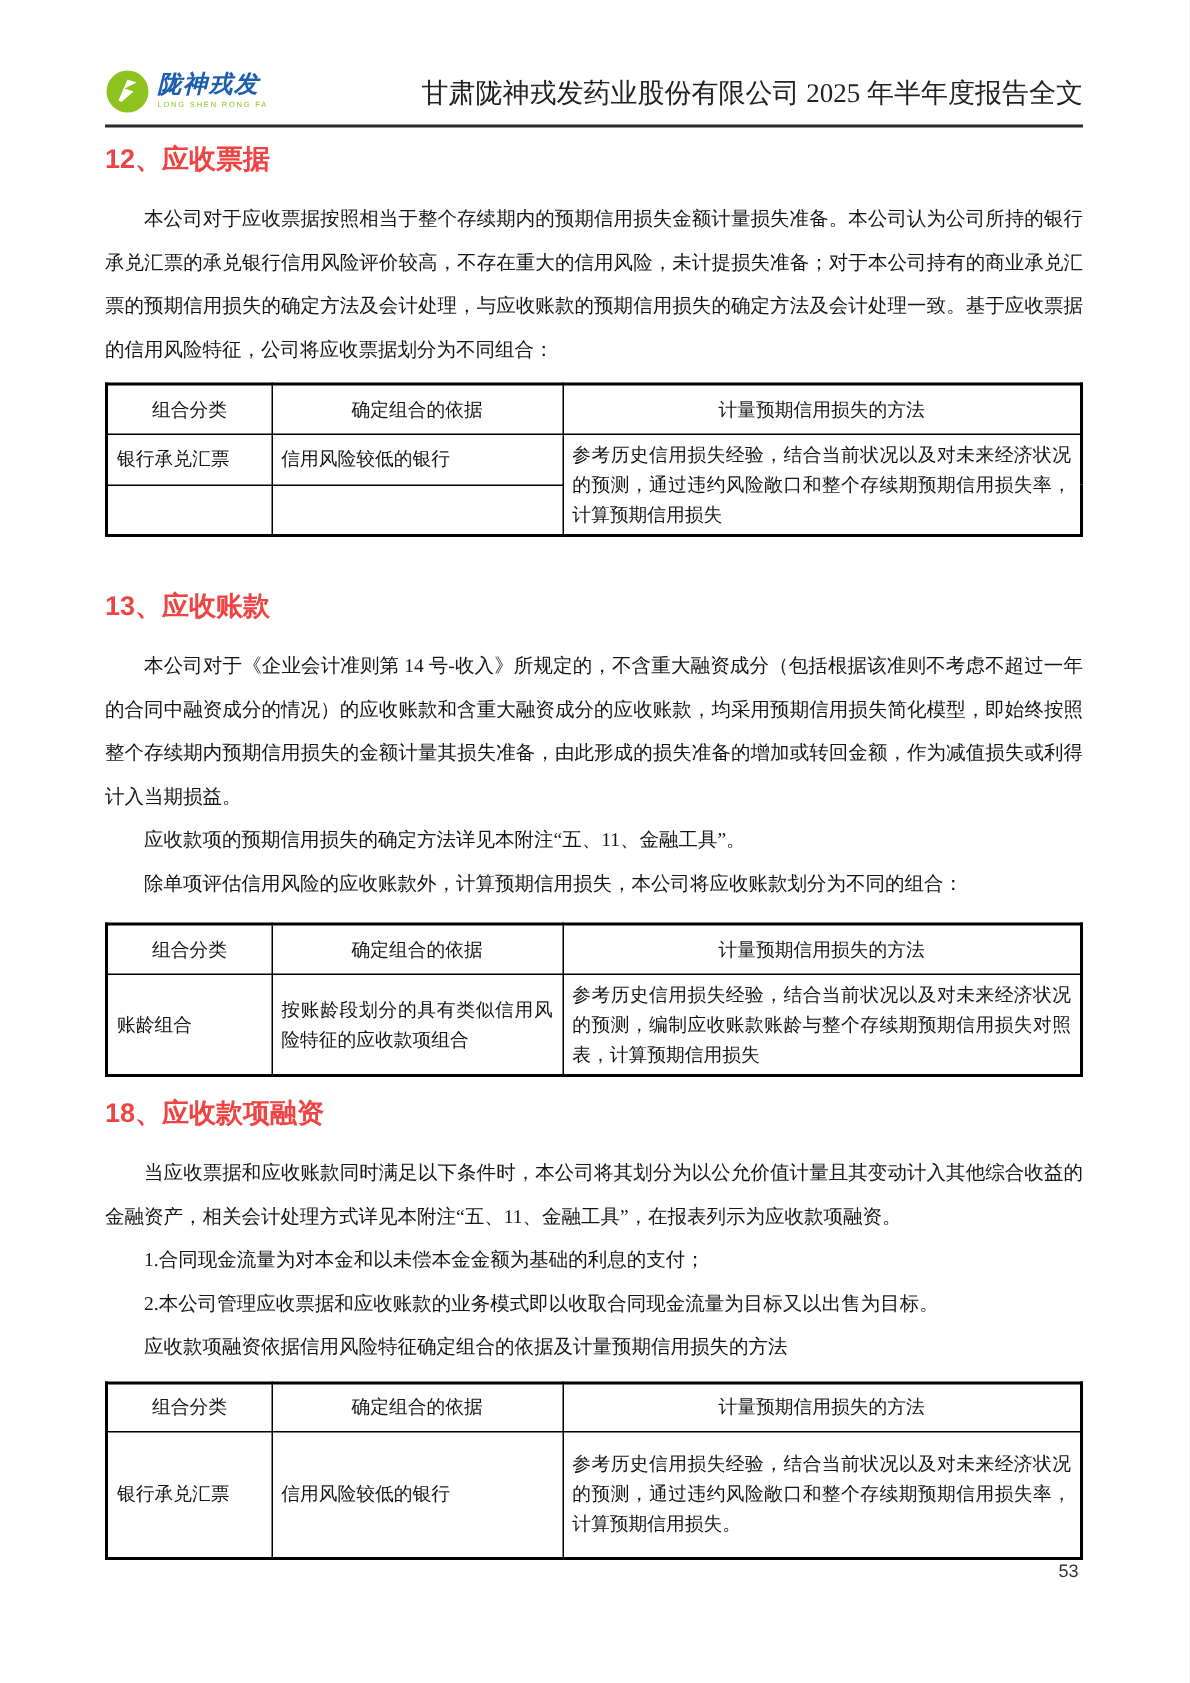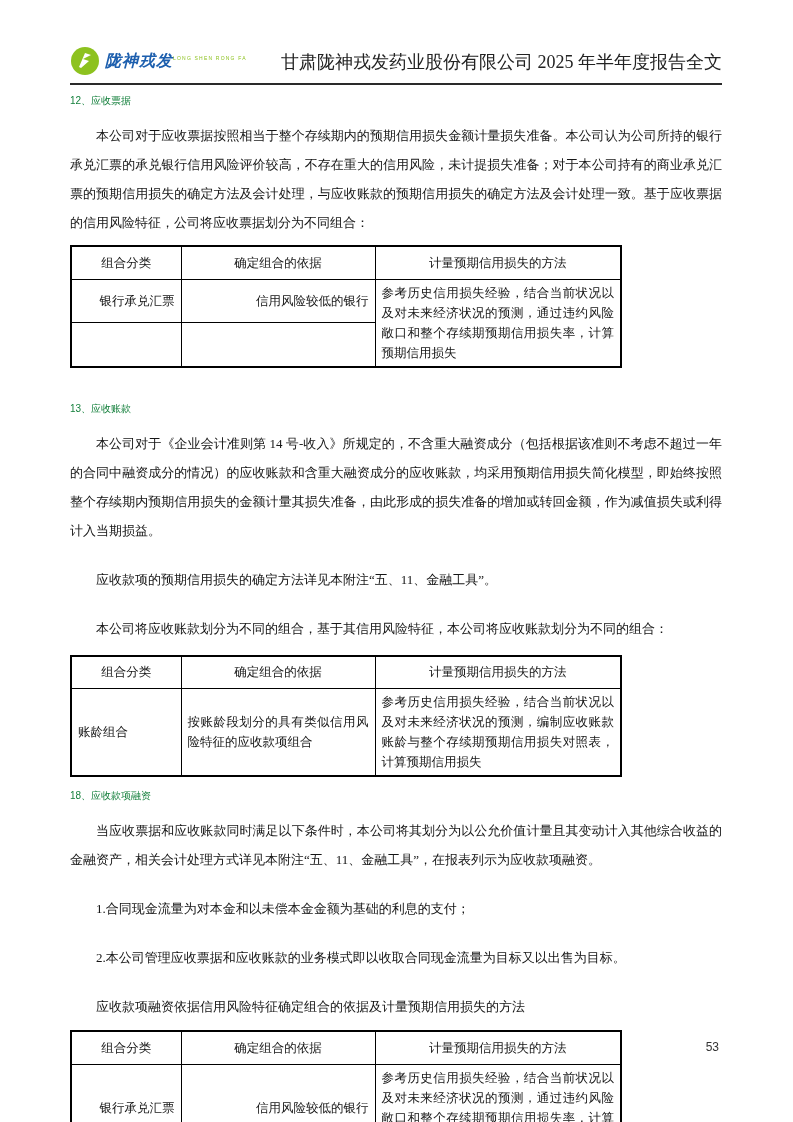--- a/index.html
+++ b/index.html
@@ -20,21 +20,21 @@
   .header {
     padding-top: 46px;
     display: flex;
     align-items: flex-end;
     justify-content: space-between;
     border-bottom: 2.5px solid #2a2a2a;
     padding-bottom: 7px;
   }
   .logo { display: flex; align-items: center; gap: 5px; }
   .logo-mark { width: 30px; height: 30px; flex: 0 0 auto; }
-  .logo-textblock { display: flex; flex-direction: row; line-height: 1; }
+  .logo-textblock { display: flex; flex-direction: column; line-height: 1; }
   .logo-cn {
     font-family: "Liberation Sans", sans-serif;
     font-weight: bold;
     font-style: italic;
     font-size: 16px;
     color: #1d5fae;
     letter-spacing: 1px;
   }
   .logo-en {
     font-family: "Liberation Sans", sans-serif;
@@ -45,62 +45,62 @@
   }
   .doc-title {
     font-size: 18px;
     color: #222;
     padding-bottom: 2px;
   }
 
   
   .section-heading {
     font-family: "Liberation Sans", sans-serif;
-    font-weight: normal;
-    font-size: 10px;
-    color: #15803d;
+    font-weight: bold;
+    font-size: 18px;
+    color: #ef4444;
   }
   .h12 { margin-top: 9px; }
   .h13 { margin-top: 34px; }
   .h14 { margin-top: 12px; }
 
   .body-p {
     font-size: 13px;
     line-height: 29px;
     text-align: justify;
     text-indent: 2em;
     color: #151515;
   }
   .mt-lg { margin-top: 13px; }
-  .mt-sm { margin-top: 20px; }
+  .mt-sm { margin-top: 0; }
 
   
   table.grid {
-    width: 552px;
+    width: 652px;
     border-collapse: collapse;
     table-layout: fixed;
     border: 2px solid #000;
     font-size: 12.5px;
     color: #151515;
   }
   .t1 { margin-top: 8px; }
   .t2 { margin-top: 12px; }
   .t3 { margin-top: 9px; }
   table.grid th, table.grid td {
     border: 1px solid #000;
     padding: 3px 6px;
     vertical-align: middle;
     line-height: 20px;
   }
   table.grid th {
     font-weight: normal;
     text-align: center;
     height: 33px;
   }
-  td.cc { text-align: right; }
+  td.cc { text-align: left; }
   td.cl { text-align: justify; vertical-align: middle; }
   td.method { text-align: justify; vertical-align: middle; }
   .t1 tbody tr { height: 34px; }
   .t2 tbody tr { height: 64px; }
   .t3 tbody tr { height: 84px; }
 
   
   .page-number {
     position: absolute;
     right: 74px;
@@ -155,21 +155,21 @@
         <tr>
           <td class="cc"></td>
           <td class="cc"></td>
         </tr>
       </tbody>
     </table>
 
     <div class="section-heading h13">13、应收账款</div>
     <p class="body-p mt-lg">本公司对于《企业会计准则第 14 号-收入》所规定的，不含重大融资成分（包括根据该准则不考虑不超过一年的合同中融资成分的情况）的应收账款和含重大融资成分的应收账款，均采用预期信用损失简化模型，即始终按照整个存续期内预期信用损失的金额计量其损失准备，由此形成的损失准备的增加或转回金额，作为减值损失或利得计入当期损益。</p>
     <p class="body-p mt-sm">应收款项的预期信用损失的确定方法详见本附注“五、11、金融工具”。</p>
-    <p class="body-p mt-sm">本公司将应收账款划分为不同的组合，基于其信用风险特征，本公司将应收账款划分为不同的组合：</p>
+    <p class="body-p mt-sm">除单项评估信用风险的应收账款外，计算预期信用损失，本公司将应收账款划分为不同的组合：</p>
 
     <table class="grid t2">
       <colgroup>
           <col style="width:110px">
           <col style="width:194px">
           <col>
         </colgroup>
       <thead>
         <tr>
           <th>组合分类</th>

